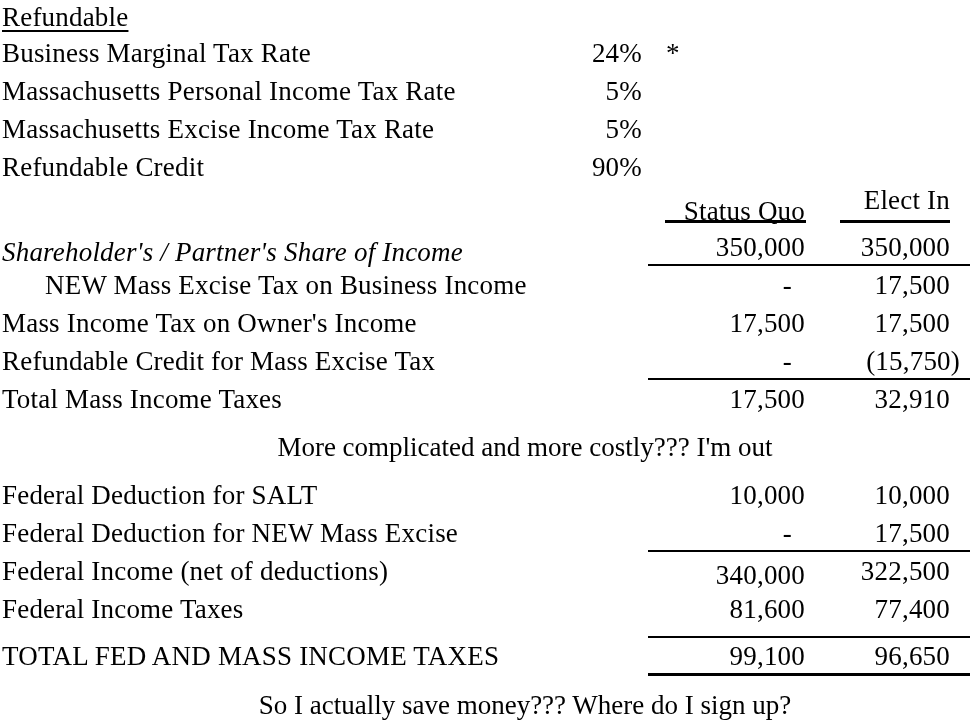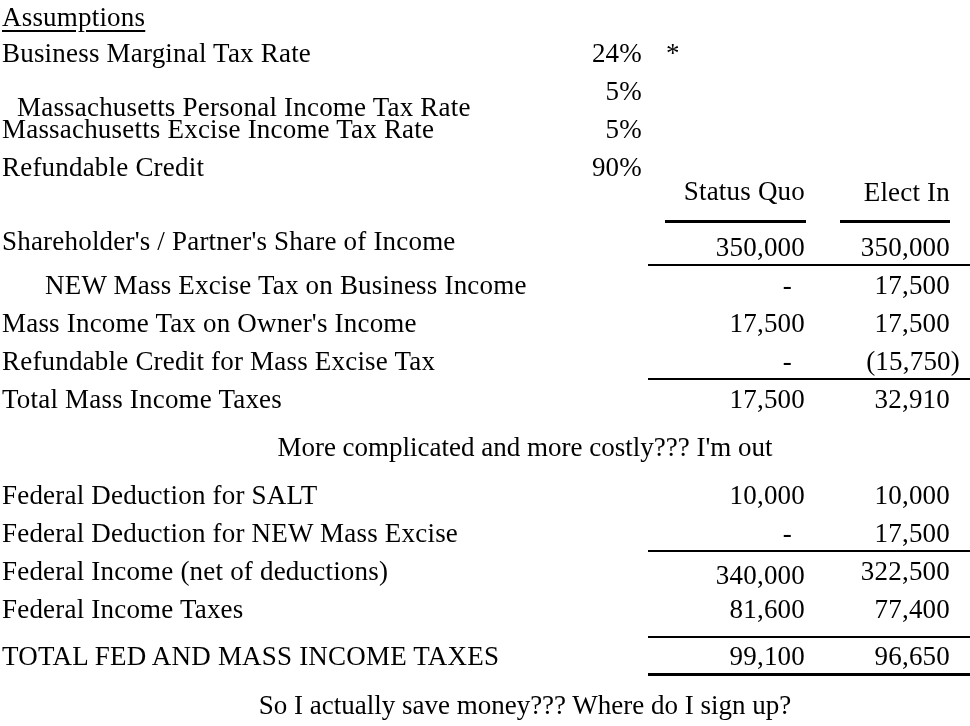--- a/index.html
+++ b/index.html
@@ -12,41 +12,41 @@
   .col2 { right:20px; text-align:right; }
   .u { text-decoration:underline; text-underline-offset:4px; text-decoration-thickness:2px; }
   .rule { position:absolute; left:648px; width:322px; height:1.5px; background:#000; }
   .rule.thick { height:3px; }
   .hdrline { position:absolute; height:2.5px; background:#000; }
   .center { position:absolute; left:0; width:970px; text-align:center; font-size:27px; line-height:30px;padding-left:40px; }
 </style>
 </head>
 <body>
 
-<div class="t lbl u" style="top:2px;">Assumptions</div>
+<div class="t lbl u" style="top:2px;">Refundable</div>
 
 <div class="t lbl" style="top:38px;">Business Marginal Tax Rate</div>
 <div class="t pct" style="top:38px;">24%</div>
 <div class="t" style="top:38px; left:666px;">*</div>
 
-<div class="t lbl" style="top:92px;margin-left:15px;">Massachusetts Personal Income Tax Rate</div>
+<div class="t lbl" style="top:76px;">Massachusetts Personal Income Tax Rate</div>
 <div class="t pct" style="top:76px;">5%</div>
 
 <div class="t lbl" style="top:114px;">Massachusetts Excise Income Tax Rate</div>
 <div class="t pct" style="top:114px;">5%</div>
 
 <div class="t lbl" style="top:152px;">Refundable Credit</div>
 <div class="t pct" style="top:152px;">90%</div>
 
-<div class="t col1" style="top:176px;">Status Quo</div>
-<div class="t col2" style="top:177px;">Elect In</div>
+<div class="t col1" style="top:196px;">Status Quo</div>
+<div class="t col2" style="top:185px;">Elect In</div>
 <div class="hdrline" style="top:220px; left:665px; width:141px;"></div>
 <div class="hdrline" style="top:220px; left:840px; width:110px;"></div>
 
-<div class="t lbl" style="top:226px;">Shareholder's / Partner's Share of Income</div>
+<div class="t lbl" style="top:237px;font-style:italic;">Shareholder's / Partner's Share of Income</div>
 <div class="t col1" style="top:232px;">350,000</div>
 <div class="t col2" style="top:232px;">350,000</div>
 <div class="rule" style="top:264px;"></div>
 
 <div class="t lbl" style="top:270px;margin-left:43px;">NEW Mass Excise Tax on Business Income</div>
 <div class="t col1" style="top:270px; right:178px;">-</div>
 <div class="t col2" style="top:270px;">17,500</div>
 
 <div class="t lbl" style="top:308px;">Mass Income Tax on Owner's Income</div>
 <div class="t col1" style="top:308px;">17,500</div>

